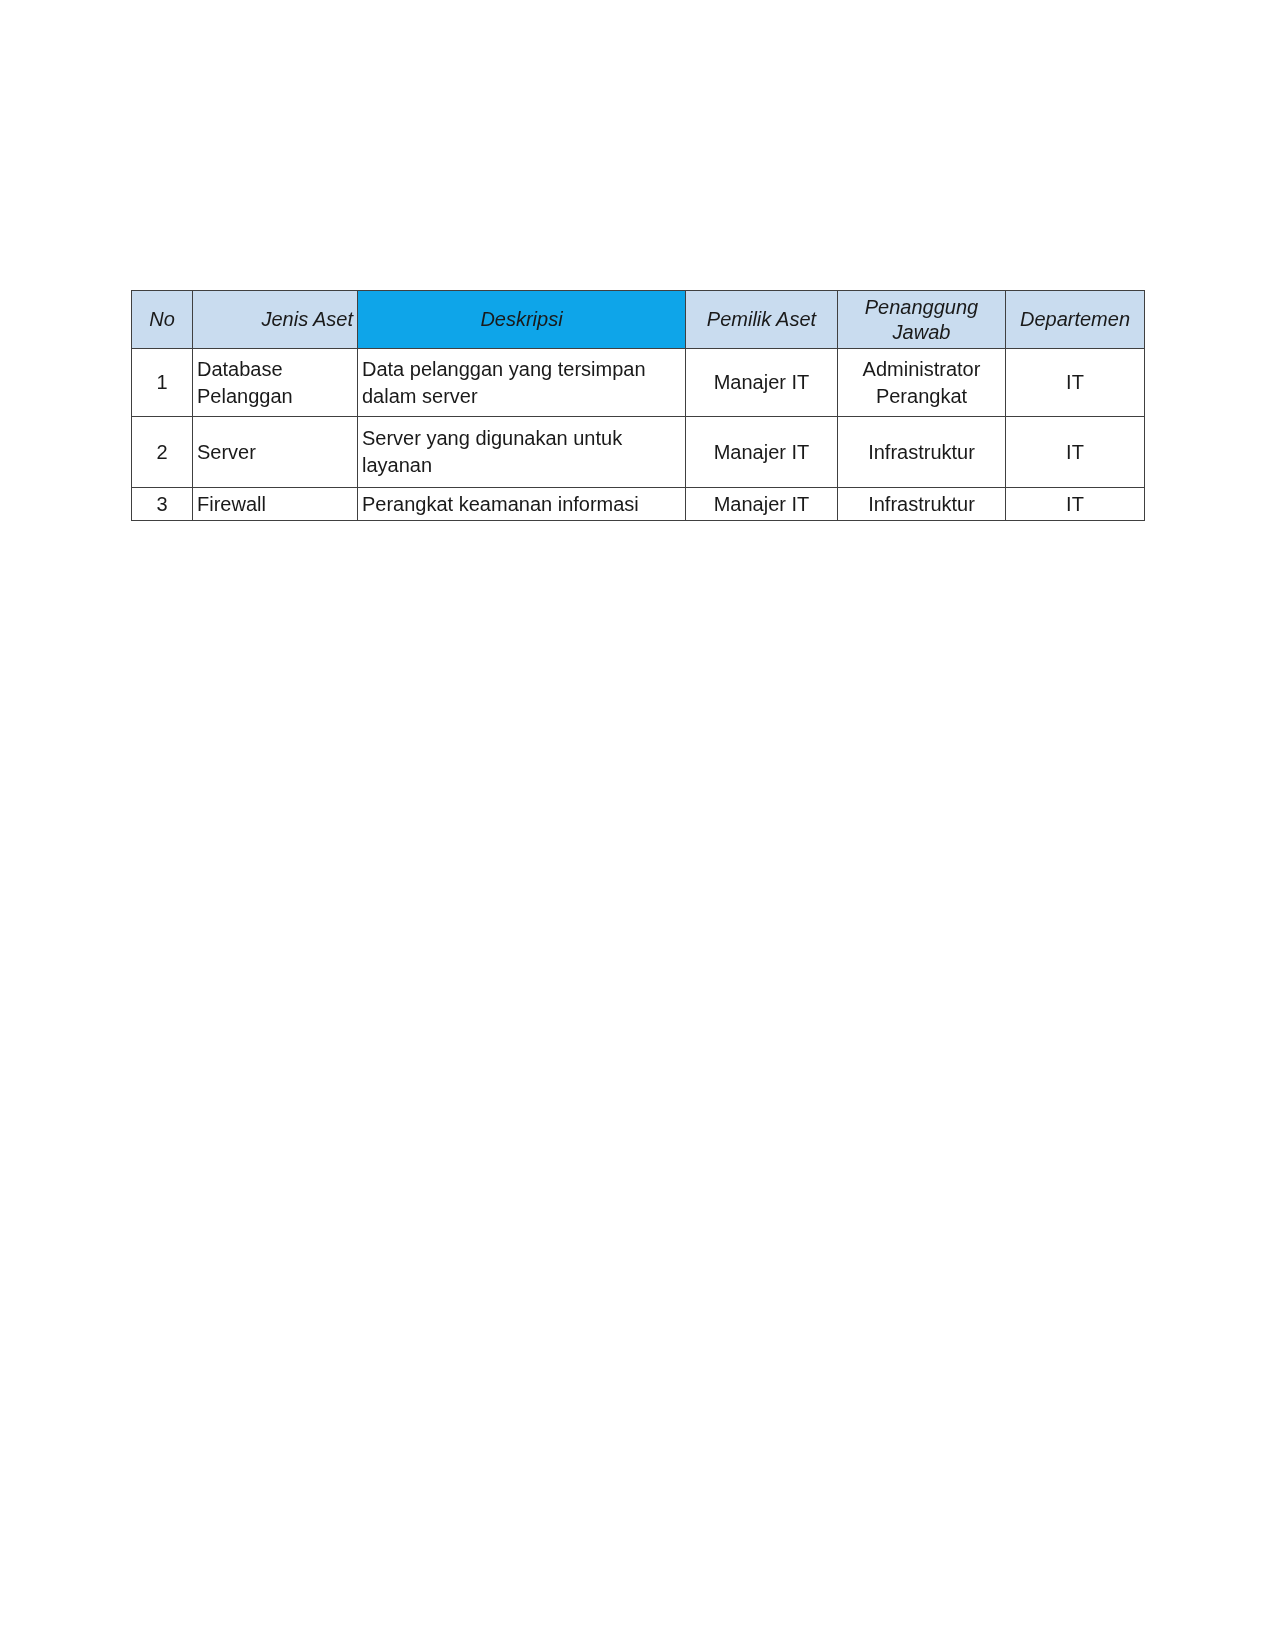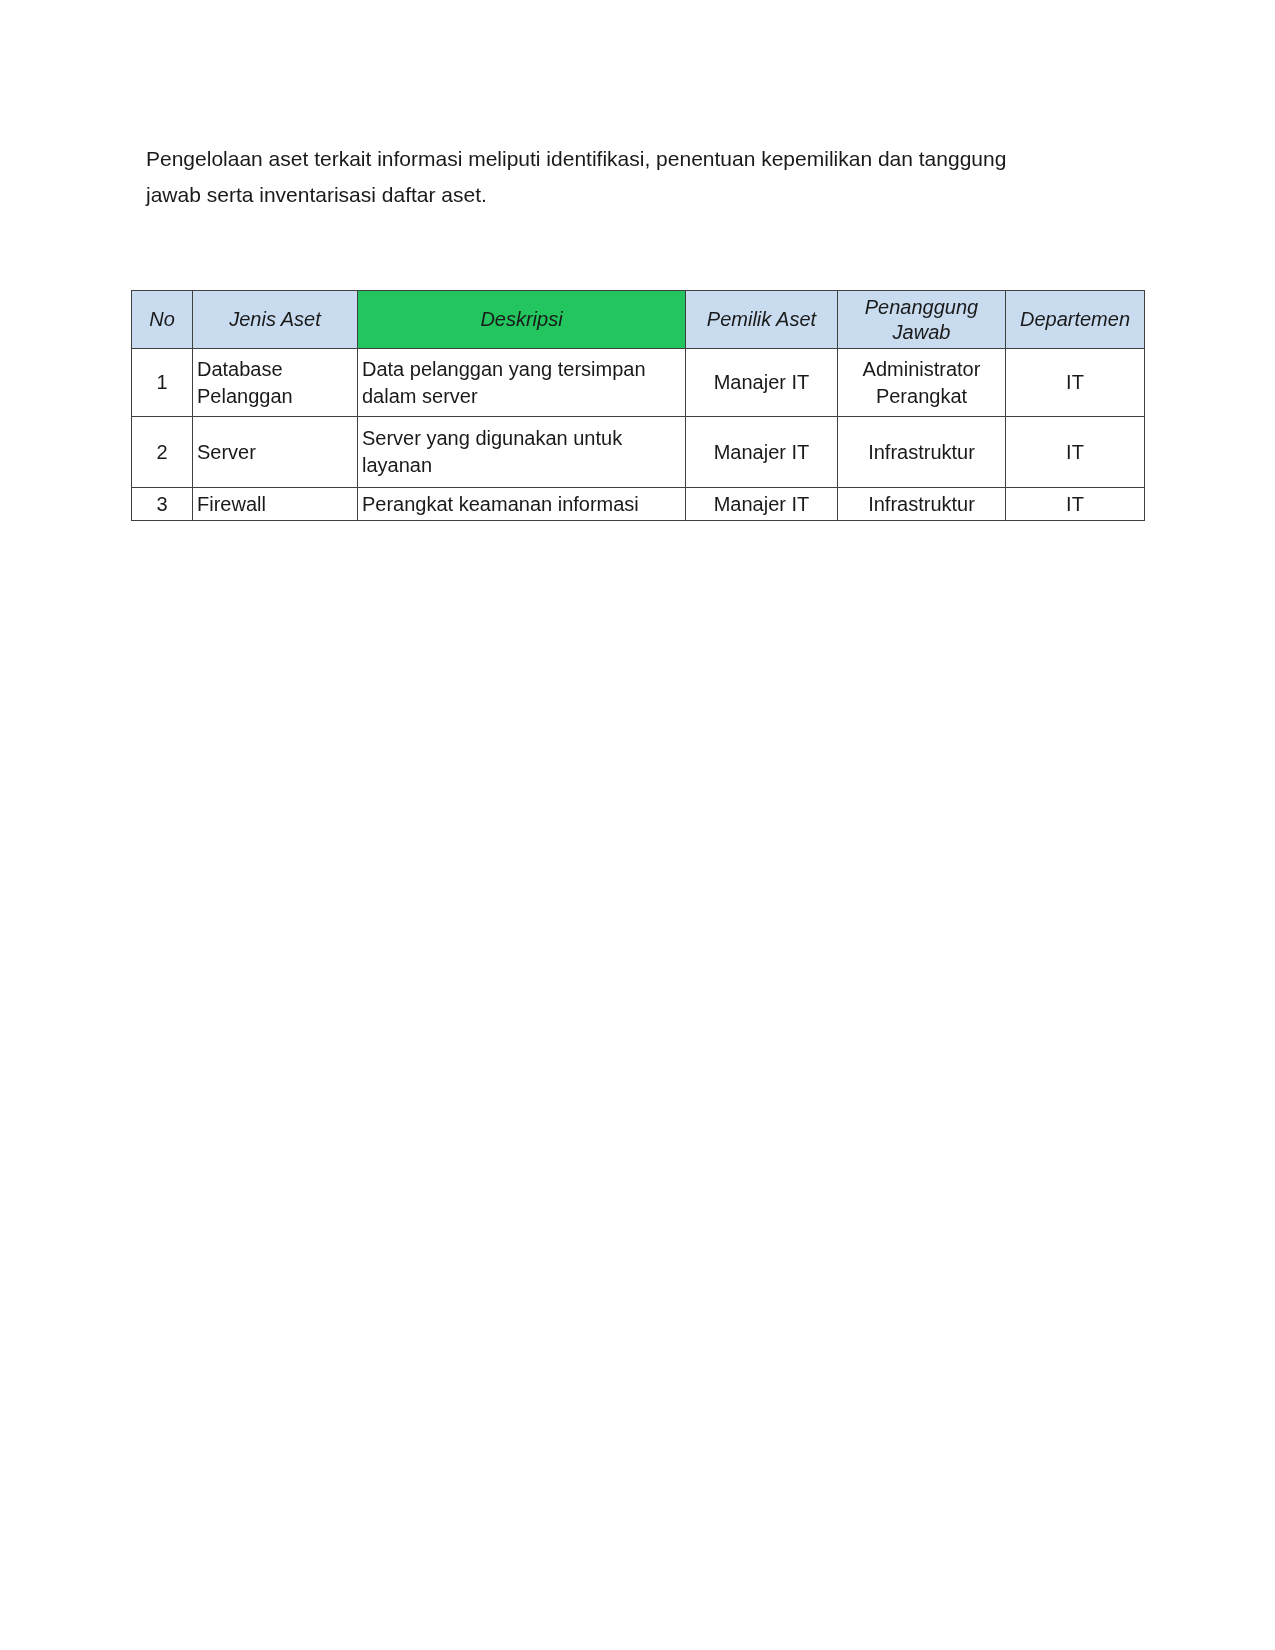--- a/index.html
+++ b/index.html
@@ -66,40 +66,36 @@
 
   td.align-center { text-align: center; }
   td.align-left   { text-align: left; padding-left: 12px; padding-right: 10px; }
 </style>
 </head>
 <body>
 
 <div class="page">
 
   <div class="doc-text">
-    <div>
-      <div class="intro-line">Pengelolaan aset terkait informasi meliputi identifikasi, penentuan kepemilikan dan tanggung</div>
-      <div class="intro-line">jawab serta inventarisasi daftar aset.</div>
-    </div>
   </div>
 
   <table class="asset-table">
     <colgroup>
       <col class="col-no">
       <col class="col-jenis">
       <col class="col-deskripsi">
       <col class="col-pemilik">
       <col class="col-penanggung">
       <col class="col-departemen">
     </colgroup>
     <thead>
       <tr class="row-header">
         <th class="header-cell" style="border-color: rgb(64, 64, 64); background: rgb(201, 220, 239);">No</th>
-        <th class="header-cell" style="border-color: rgb(64, 64, 64); background: rgb(201, 220, 239);">Jenis Aset</th>
-        <th class="header-cell" style="border-color: rgb(64, 64, 64); background: #22c55e;">Deskripsi</th>
+        <th class="header-cell" style="border-color: rgb(64, 64, 64); background: rgb(201, 220, 239); text-align: right;">Jenis Aset</th>
+        <th class="header-cell" style="border-color: rgb(64, 64, 64); background: #0ea5e9;">Deskripsi</th>
         <th class="header-cell" style="border-color: rgb(64, 64, 64); background: rgb(201, 220, 239);">Pemilik Aset</th>
         <th class="header-cell" style="border-color: rgb(64, 64, 64); background: rgb(201, 220, 239); margin-top: 12px;">Penanggung Jawab</th>
         <th class="header-cell" style="border-color: rgb(64, 64, 64); background: rgb(201, 220, 239);">Departemen</th>
       </tr>
     </thead>
     <tbody>
       <tr class="row-1">
         <td class="align-center" style="border-color: rgb(64, 64, 64);">1</td>
         <td class="align-left" style="border-color: rgb(64, 64, 64);">Database Pelanggan</td>
         <td class="align-left" style="border-color: rgb(64, 64, 64);">Data pelanggan yang tersimpan dalam server</td>

